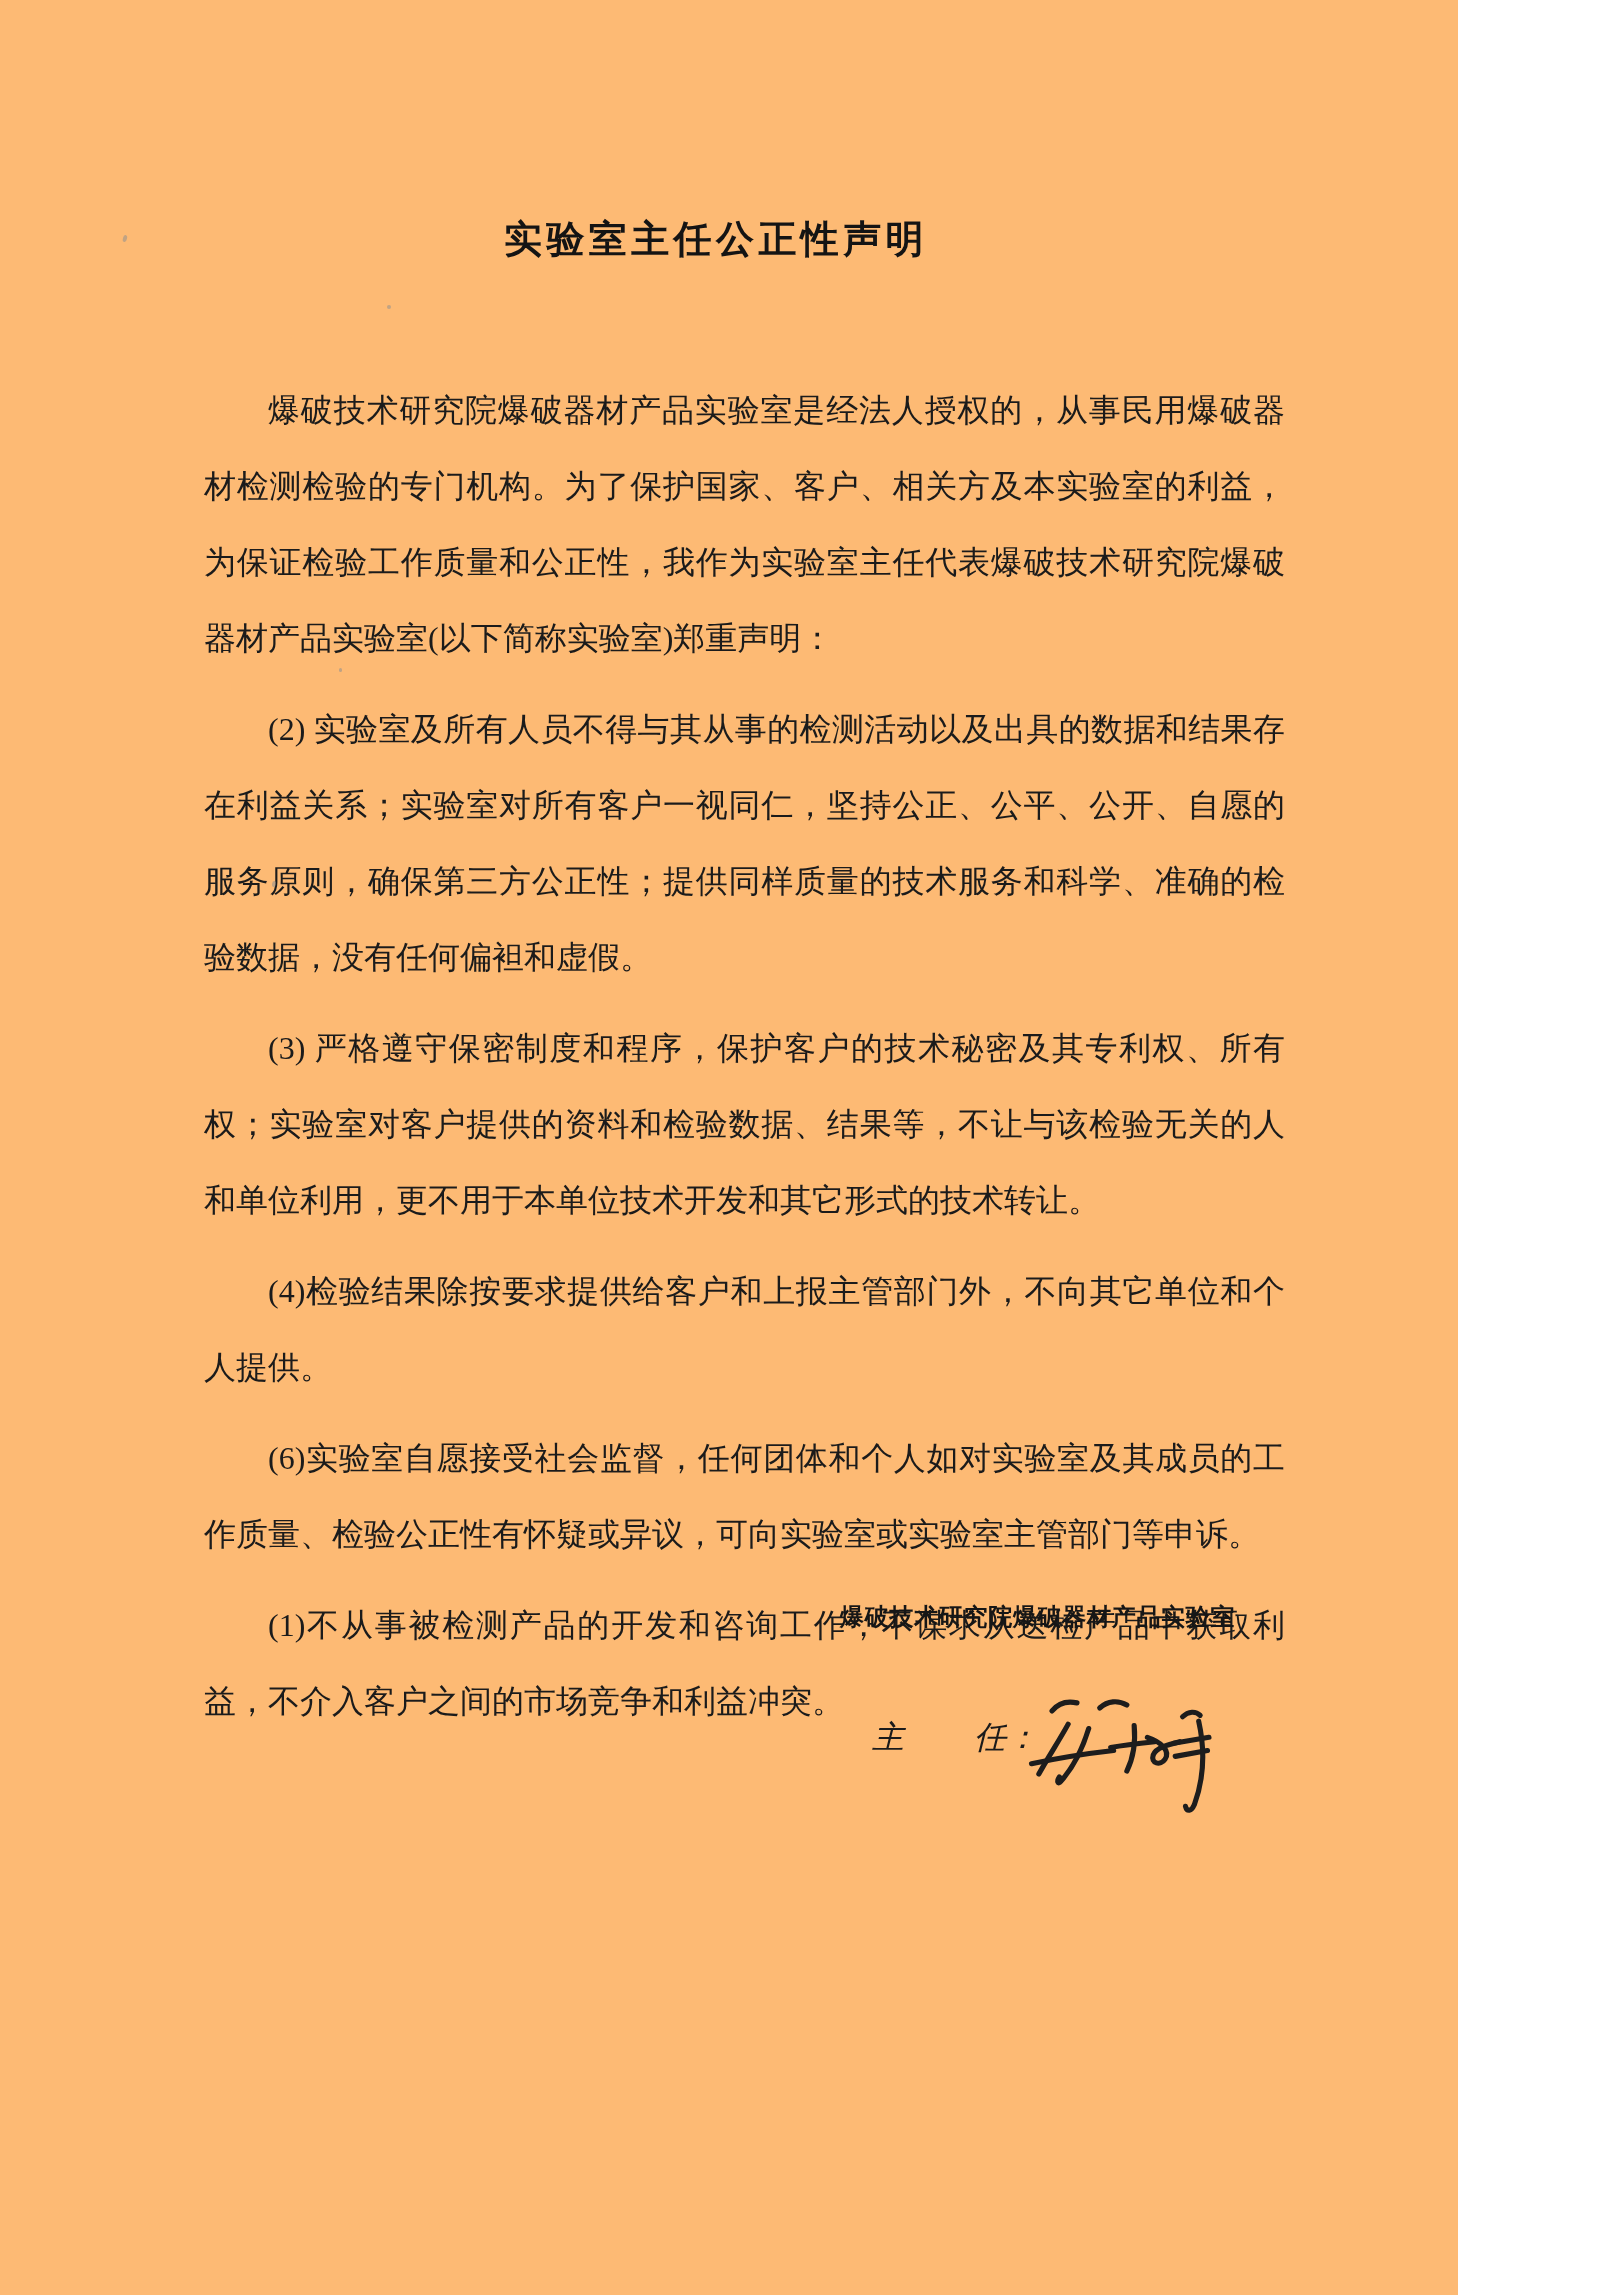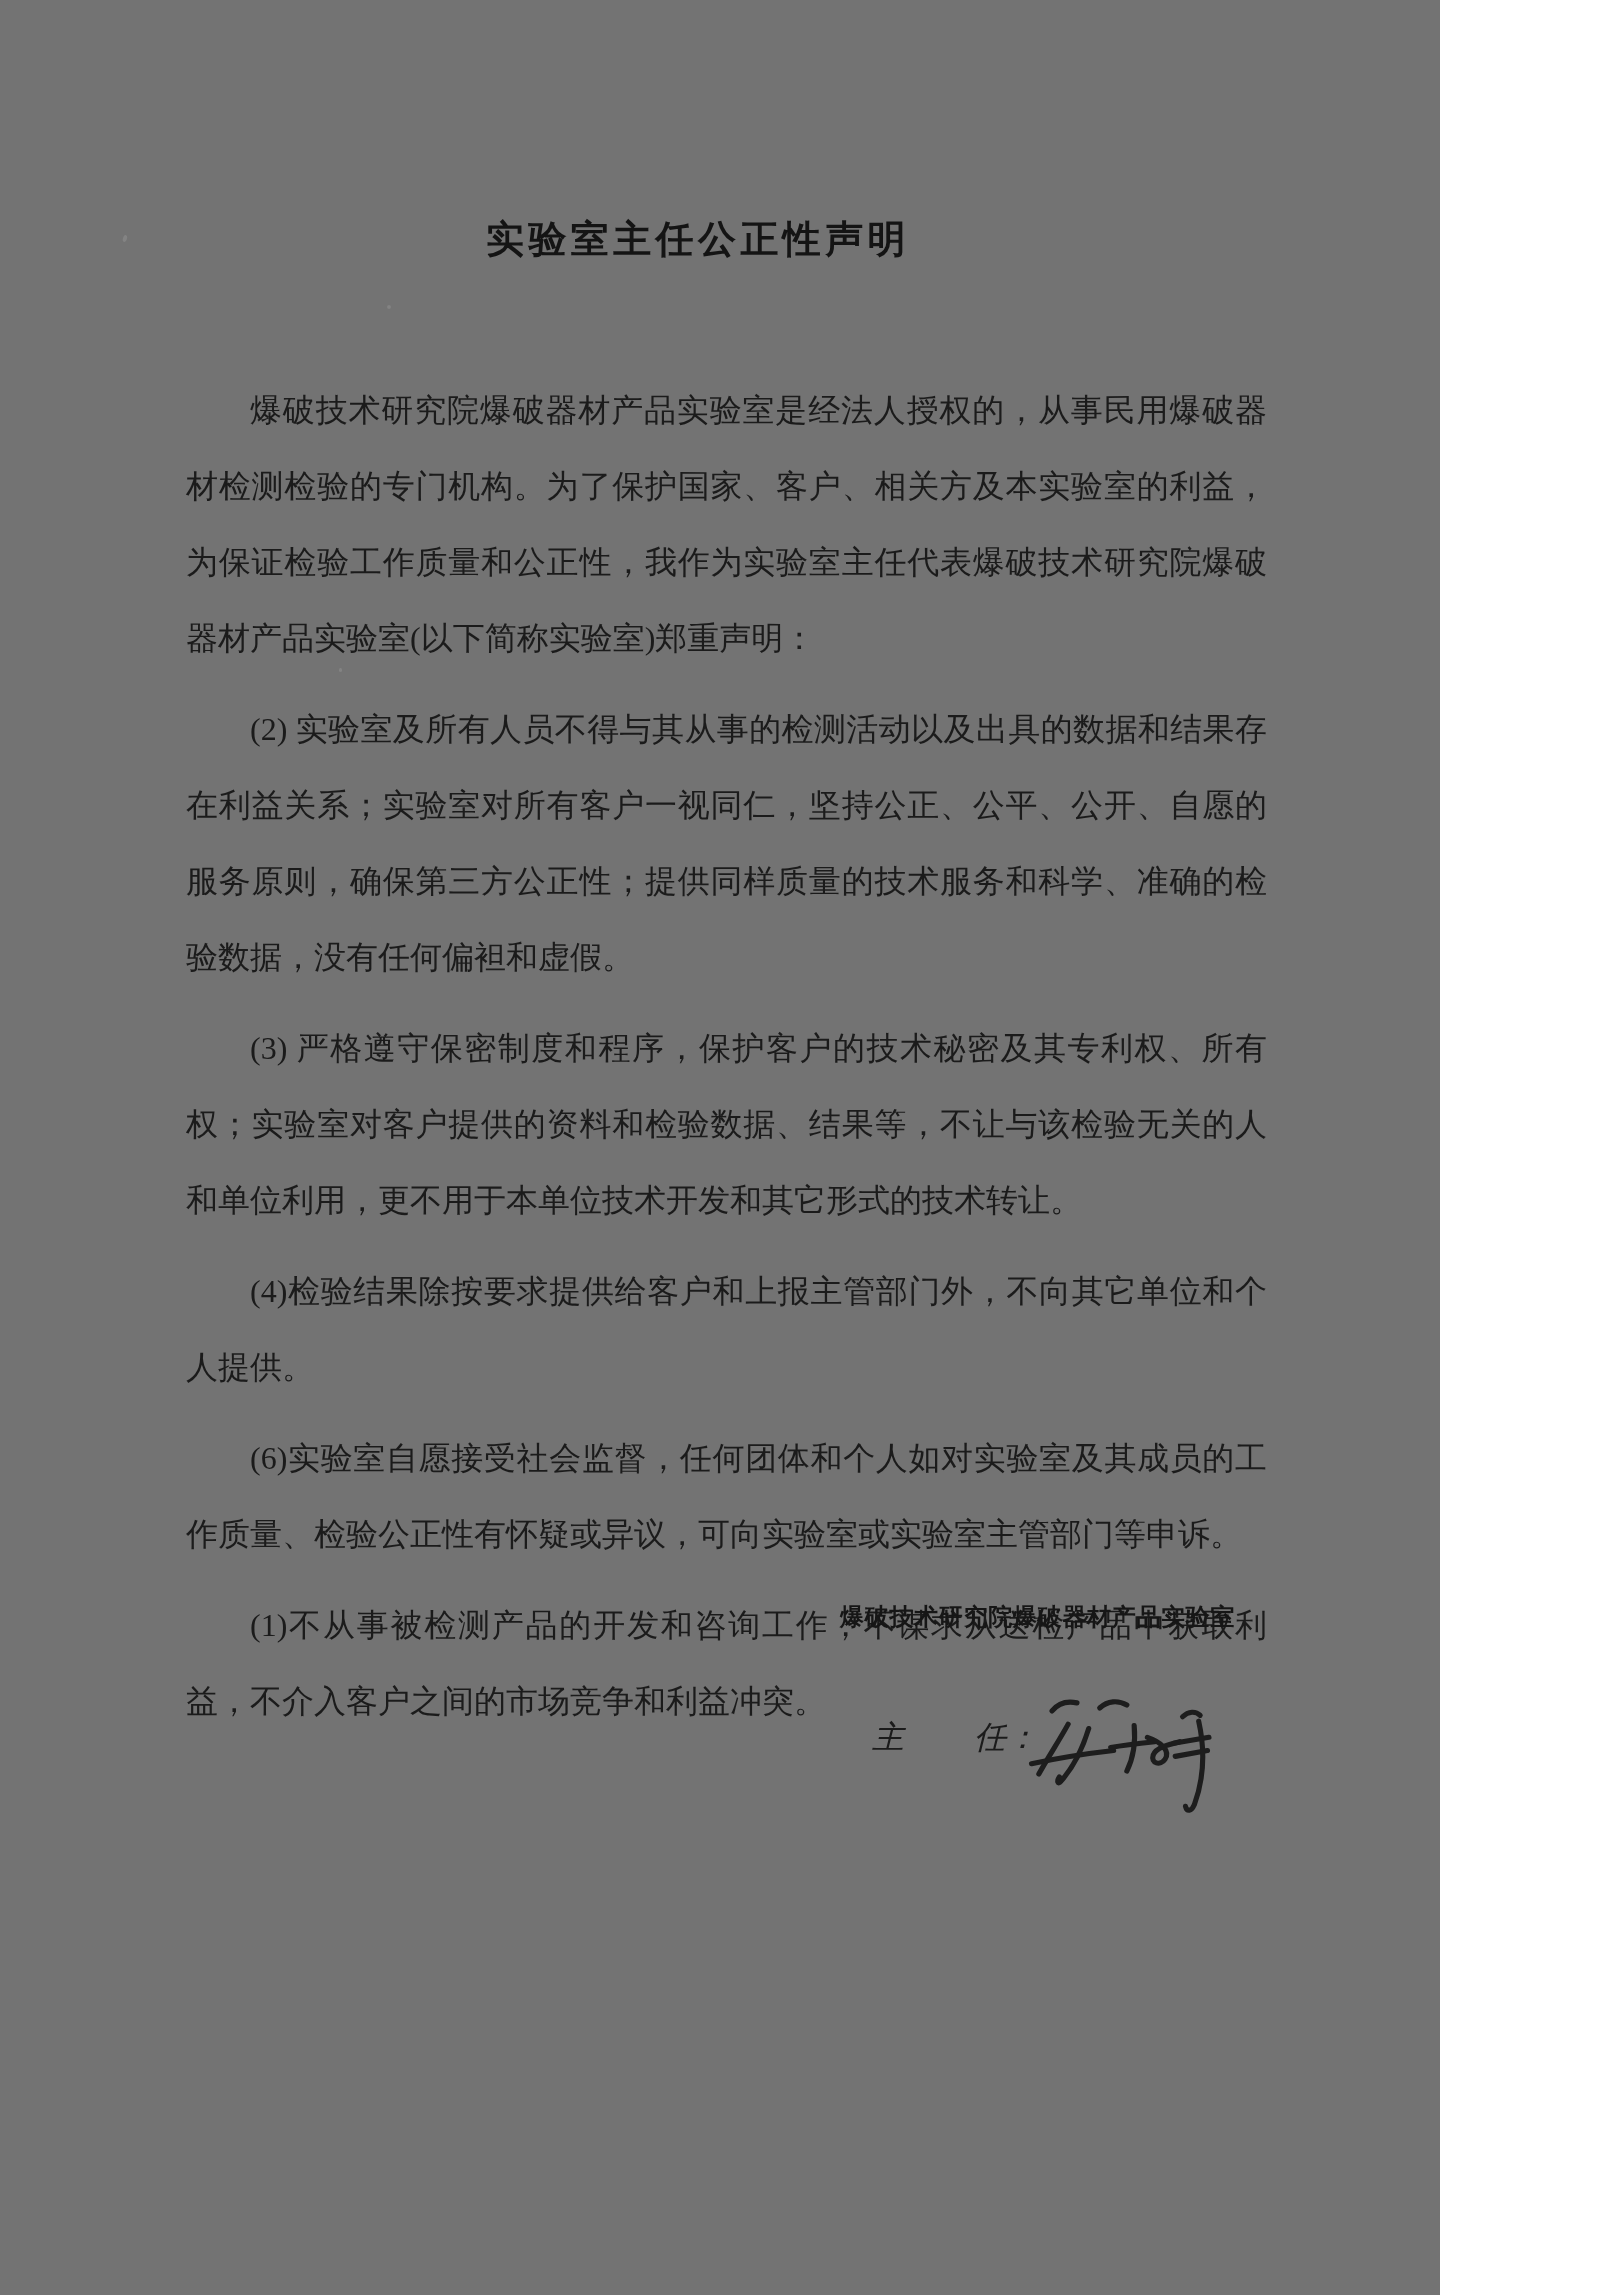--- a/index.html
+++ b/index.html
@@ -4,24 +4,25 @@
 <style>
   html, body {
     margin: 0;
     padding: 0;
     background: #ffffff;
   }
   .page {
     position: relative;
     width: 1440px;
     height: 2295px;
-    background: #737373;
+    background: #fdba74;
     color: #1b1b1b;
     font-family: "Liberation Serif", "DejaVu Serif", serif;
     overflow: hidden;
+    padding-left: 18px;
   }
   .doc-title {
     margin: 214px 0 0 0;
     text-align: center;
     position: relative;
     left: -22px;
     font-family: "Liberation Sans", "DejaVu Sans", sans-serif;
     font-weight: 700;
     font-size: 38px;
     letter-spacing: 4.4px;

